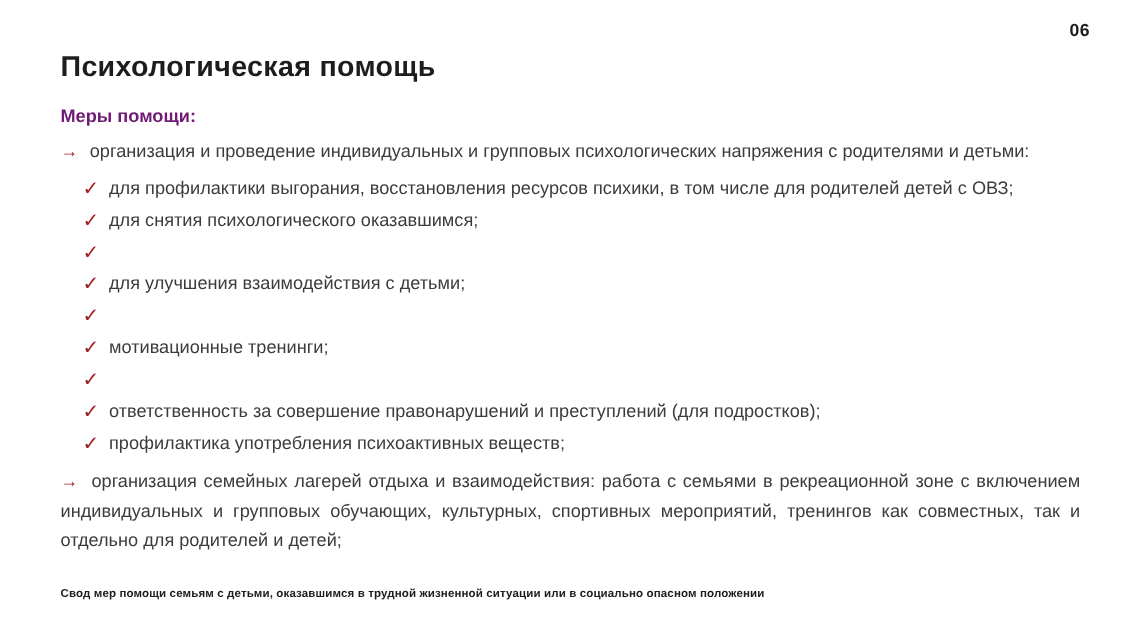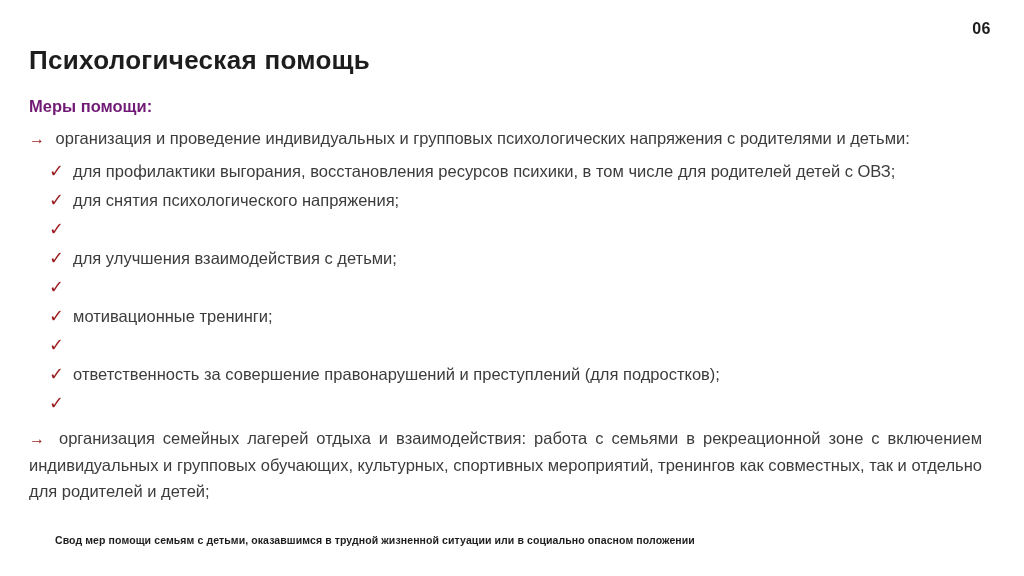--- a/index.html
+++ b/index.html
@@ -19,21 +19,21 @@
   .page-number {
     position: absolute;
     top: 20px;
     right: 33px;
     font-size: 16px;
     font-weight: 700;
     color: #1c1c1c;
     letter-spacing: 0.5px;
   }
   .content {
-    padding: 0 42px 0 29px;
+    padding: 0 42px 0 55px;
   }
   .slide-title {
     margin: 44px 0 0 0;
     font-size: 26px;
     line-height: 32px;
     font-weight: 700;
     letter-spacing: 0.3px;
     color: #1d1d1d;
   }
   .subtitle {
@@ -106,21 +106,21 @@
       <span>организация и проведение индивидуальных и групповых психологических напряжения с родителями и детьми:</span>
     </p>
 
     <div class="checklist">
       <div class="check-item">
         <span class="check">✓</span>
         <span>для профилактики выгорания, восстановления ресурсов психики, в том числе для родителей детей с ОВЗ;</span>
       </div>
       <div class="check-item">
         <span class="check">✓</span>
-        <span>для снятия психологического напряжения;</span>
+        <span>для снятия психологического оказавшимся;</span>
       </div>
       <div class="check-item">
         <span class="check">✓</span>
       </div>
       <div class="check-item">
         <span class="check">✓</span>
         <span>для улучшения взаимодействия с детьми;</span>
       </div>
       <div class="check-item">
         <span class="check">✓</span>
@@ -131,20 +131,21 @@
       </div>
       <div class="check-item">
         <span class="check">✓</span>
       </div>
       <div class="check-item">
         <span class="check">✓</span>
         <span>ответственность за совершение правонарушений и преступлений (для подростков);</span>
       </div>
       <div class="check-item">
         <span class="check">✓</span>
+        <span>профилактика употребления психоактивных веществ;</span>
       </div>
     </div>
 
     <p class="bullet bullet-2">
       <span class="arrow">→</span>
       <span>организация семейных лагерей отдыха и взаимодействия: работа с семьями в рекреационной зоне с включением индивидуальных и групповых обучающих, культурных, спортивных мероприятий, тренингов как совместных, так и отдельно для родителей и детей;</span>
     </p>
 
   </div>
 

